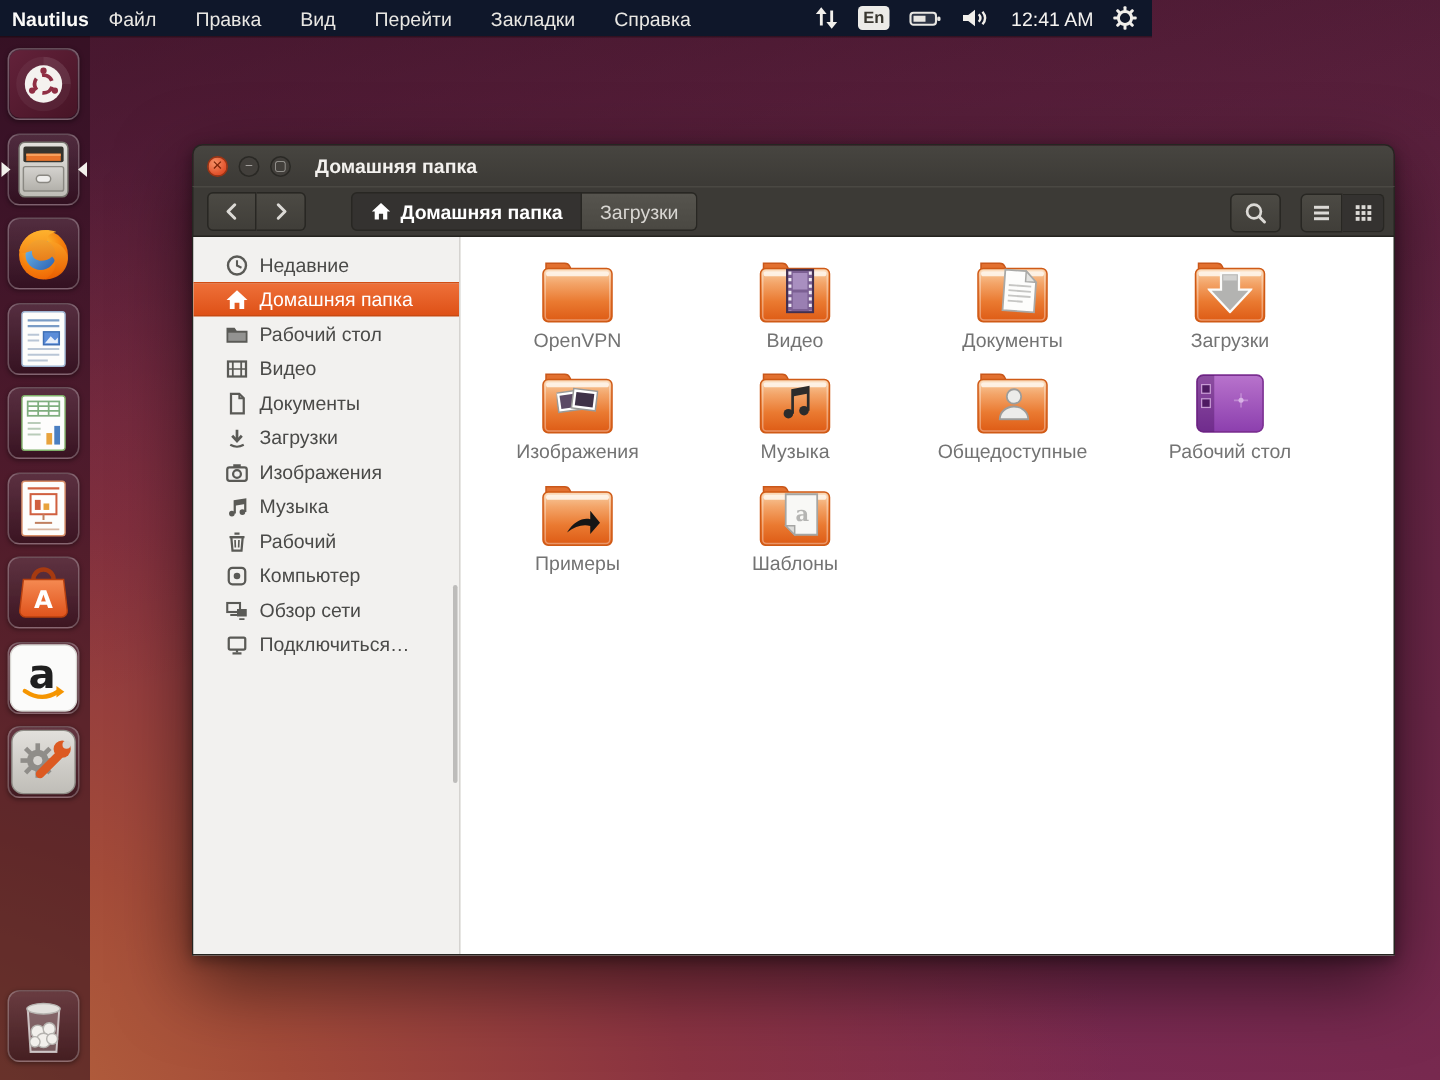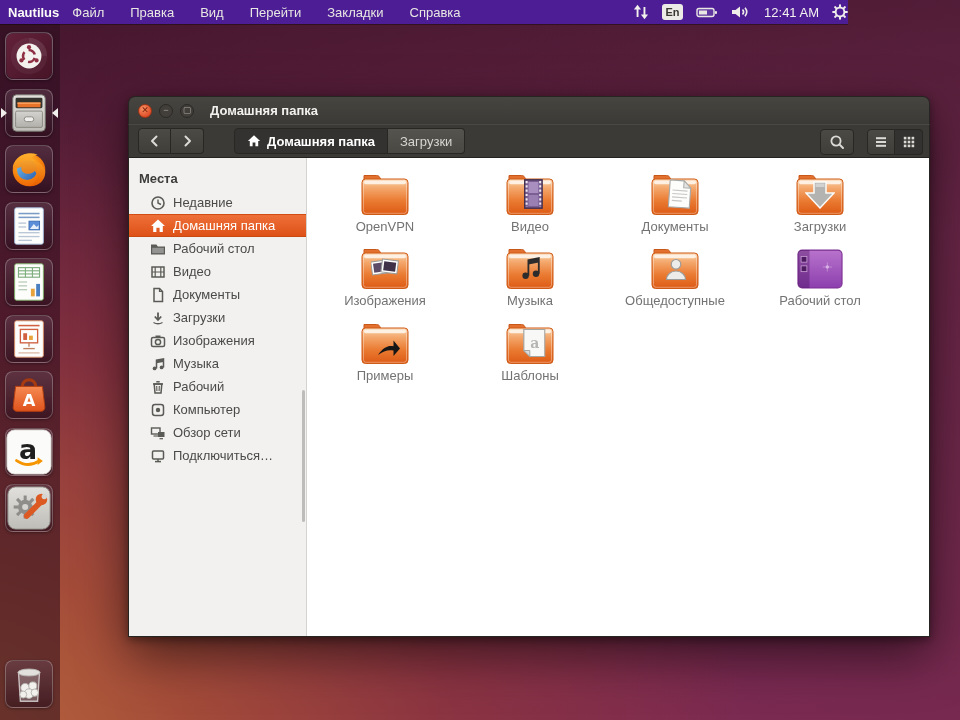--- a/index.html
+++ b/index.html
@@ -6,26 +6,26 @@
   body{
     width:960px;height:720px;overflow:hidden;position:relative;
     font-family:"Liberation Sans","DejaVu Sans",sans-serif;
     background:
       linear-gradient(165deg, rgba(30,6,18,0.5) 0%, rgba(30,6,18,0.15) 30%, rgba(0,0,0,0) 50%),
       radial-gradient(1150px 950px at -6% 106%, #bb6a3d 0%, #a34b39 22%, #8a3342 45%, rgba(120,40,75,0) 70%),
       linear-gradient(200deg, #5e2240 0%, #6d2749 45%, #7c2a52 78%, #7f2d55 100%);
   }
   svg{display:block}
   
-  #menubar{position:absolute;left:0;top:0;width:848px;height:24px;background:#4c1d95;
+  #menubar{position:absolute;left:0;top:0;width:768px;height:24px;background:#0f172a;
     display:flex;align-items:center;color:#e9e7e3;font-size:13px;z-index:50;box-shadow:0 1px 0 rgba(0,0,0,.35);}
   #appname{font-weight:bold;color:#fbfaf8;margin:0 13px 0 8px;}
   #menus{display:flex;gap:26px;}
   .menu-item{cursor:default;text-align:center;}
-  #indicators{margin-left:auto;display:flex;align-items:center;gap:13px;}
+  #indicators{margin-left:auto;display:flex;align-items:center;gap:13px;padding-right:10px;}
   #kbd-ind{background:#ecebe8;color:#38362f;font-size:11px;font-weight:bold;border-radius:3px;
     width:21px;height:16px;display:flex;align-items:center;justify-content:center;}
   #clock{color:#f4f2ef;font-size:13px;}
   
   #launcher{position:absolute;left:0;top:24px;bottom:0;width:60px;background:rgba(42,13,29,0.55);z-index:40;}
   .tile{position:absolute;left:5px;width:48px;height:48px;border-radius:8px;
     background:linear-gradient(rgba(255,255,255,0.10),rgba(0,0,0,0.22)),rgba(66,24,44,0.38);
     border:1px solid rgba(255,255,255,0.25);box-sizing:border-box;box-shadow:0 1px 3px rgba(0,0,0,0.35);}
   .tile svg{width:46px;height:46px;}
   .tile.active::before{content:"";position:absolute;left:-5px;top:50%;margin-top:-5px;
@@ -559,21 +559,20 @@
       <div class="tbtn" id="btn-grid">
           <svg width="16" height="16">
             <use href="#s-gridv"></use>
           </svg>
         </div>
     </div>
   </div>
   <div id="content">
     <div id="sidebar">
       <div id="side-scroll"></div>
-    <div class="side-header">Места</div>
         <div class="side-item">
           <svg class="ic">
             <use href="#s-clock"></use>
           </svg>
           <span>Недавние</span>
         </div>
         <div class="side-item selected">
           <svg class="ic">
             <use href="#s-home"></use>
           </svg>

